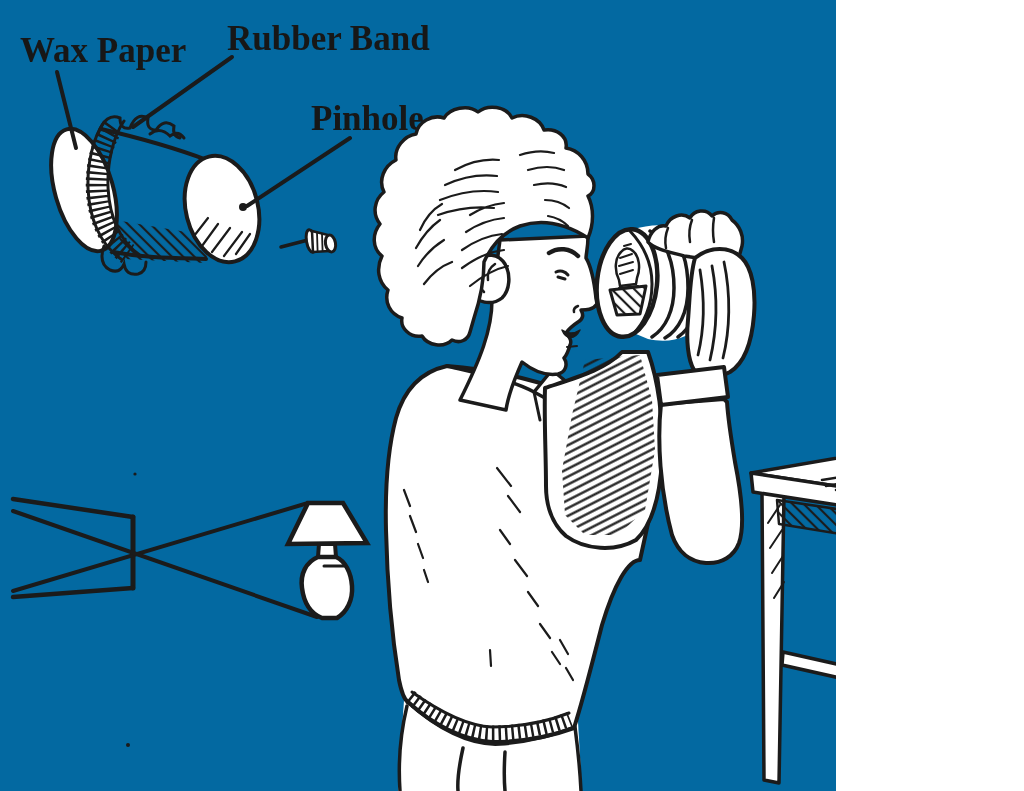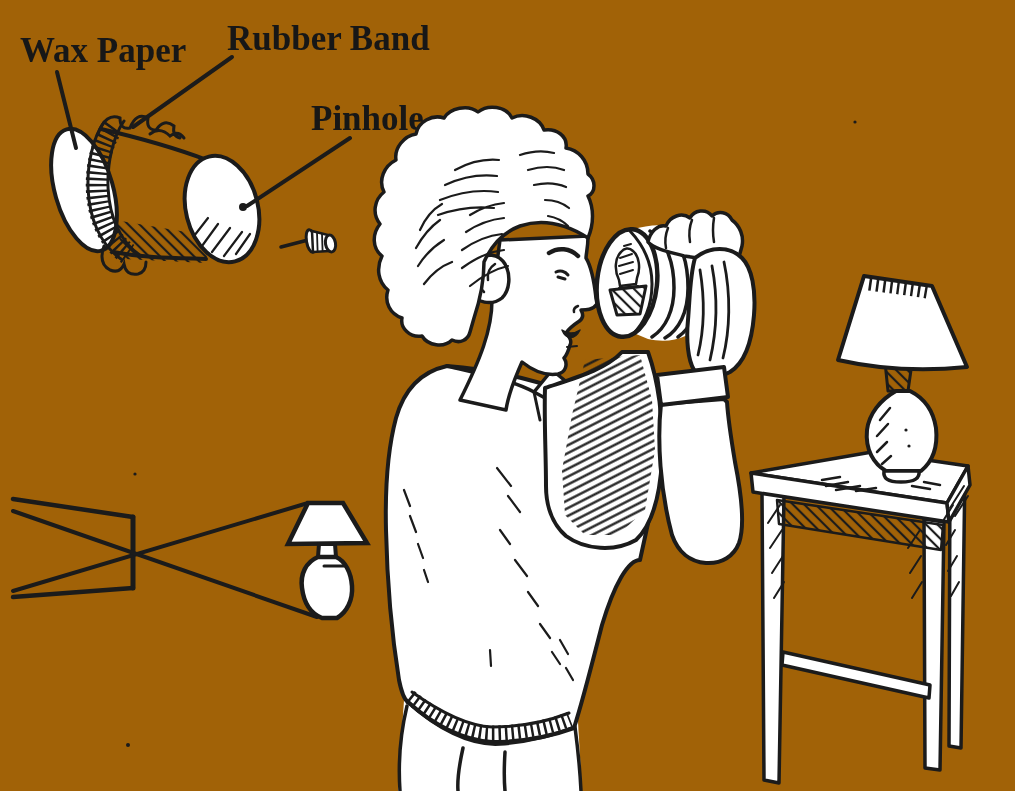--- a/index.html
+++ b/index.html
@@ -1,16 +1,16 @@
 <!DOCTYPE html>
 <html><head>
 <meta charset="utf-8">
 <style>
   html,body{margin:0;padding:0;background:#ffffff;}
-  .page{position:relative;width:1015px;height:791px;background:#a16207;overflow:hidden;}
+  .page{position:relative;width:836px;height:791px;background:#0369a1;overflow:hidden;}
   svg{display:block;}
   text.lbl{font-family:"Liberation Serif", serif;font-weight:700;font-size:35px;fill:#171717;}
 </style>
 </head>
 <body>
 
 <div class="page">
 <svg width="1024" height="791" viewBox="0 0 1024 791">
   <defs>
     <pattern id="hatchA" width="8" height="8" patternUnits="userSpaceOnUse" patternTransform="rotate(-45)">

